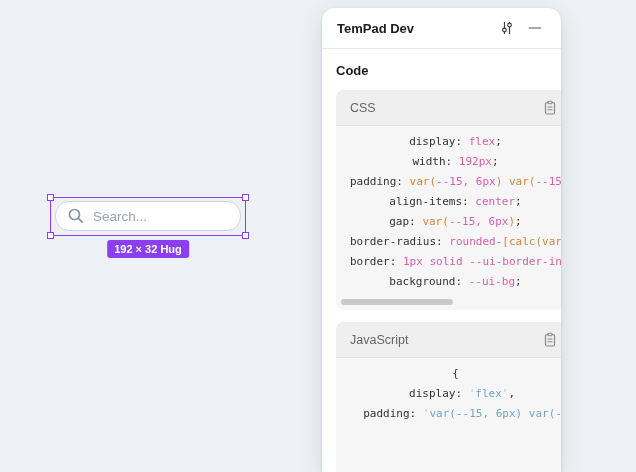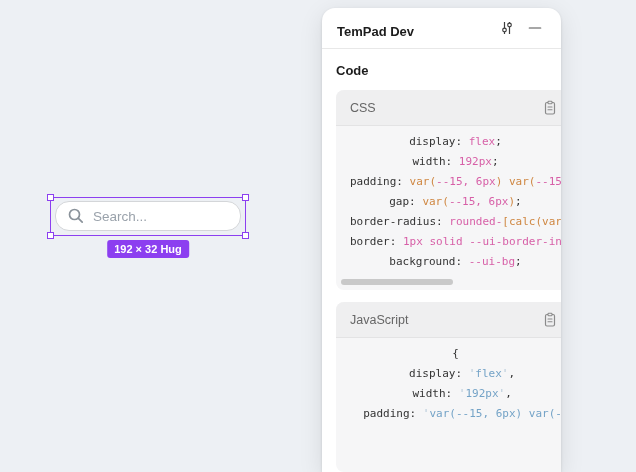--- a/index.html
+++ b/index.html
@@ -60,22 +60,22 @@
   .panel {
     position: absolute;
     left: 322px; top: 8px;
     width: 239px; height: 464px;
     background: #ffffff;
     border-radius: 13px 13px 0 0;
     box-shadow: 0 1px 3px rgba(0,0,0,.12), 0 6px 24px rgba(0,0,0,.10);
     overflow: hidden;
   }
   .panel-row {
-    display: flex; align-items: flex-end;
-    padding: 9px 15px;
+    display: flex; align-items: center;
+    padding: 0 15px;
     border-bottom: 1px solid #e8e8e8;
   }
   .row-header { height: 41px; }
   .row-component { height: 42px; }
   .panel-title, .component-name, .section-title {
     font-size: 13px; font-weight: bold; color: #1c1c1c;
   }
   .spacer { flex: 1; }
   .icon-btn {
     display: flex; align-items: center; justify-content: center;
@@ -195,20 +195,21 @@
               <line x1="6" y1="7" x2="10" y2="7" stroke="#8a8a8a" stroke-width="1.1" stroke-linecap="round"></line>
               <line x1="6" y1="9.8" x2="10" y2="9.8" stroke="#8a8a8a" stroke-width="1.1" stroke-linecap="round"></line>
             </svg>
           </span>
         </span>
       </div>
       <div class="code-area">
           <div class="code-line"><span>display: </span><span class="tk-v">flex</span><span>;</span></div>
           <div class="code-line"><span>width: </span><span class="tk-v">192px</span><span>;</span></div>
           <div class="code-line"><span>padding: </span><span class="tk-f">var(</span><span class="tk-v">--15, 6px</span><span class="tk-f">)</span><span> </span><span class="tk-f">var(</span><span class="tk-v">--15, 6px</span></div>
+          <div class="code-line"><span>align-items: </span><span class="tk-v">center</span><span>;</span></div>
           <div class="code-line"><span>gap: </span><span class="tk-f">var(</span><span class="tk-v">--15, 6px</span><span class="tk-f">)</span><span>;</span></div>
           <div class="code-line"><span>border-radius: </span><span class="tk-v">rounded-</span><span class="tk-f">[calc(</span><span class="tk-f">var(</span></div>
           <div class="code-line"><span>border: </span><span class="tk-v">1px solid --ui-border-input</span></div>
           <div class="code-line"><span>background: </span><span class="tk-v">--ui-bg</span><span>;</span></div>
         </div>
       <div class="h-scrollbar">
         <div class="scroll-thumb"></div>
       </div>
     </div>
 
@@ -223,18 +224,17 @@
               <rect x="6" y="1.2" width="4" height="2.6" rx="0.8" fill="#efeff0" stroke="#8a8a8a" stroke-width="1.1"></rect>
               <line x1="6" y1="7" x2="10" y2="7" stroke="#8a8a8a" stroke-width="1.1" stroke-linecap="round"></line>
               <line x1="6" y1="9.8" x2="10" y2="9.8" stroke="#8a8a8a" stroke-width="1.1" stroke-linecap="round"></line>
             </svg>
           </span>
         </span>
       </div>
       <div class="code-area">
           <div class="code-line"><span>{</span></div>
           <div class="code-line"><span>  display: </span><span class="tk-q">'</span><span class="tk-s">flex</span><span class="tk-q">'</span><span>,</span></div>
-          <div class="code-line"><span>  width: </span><span class="tk-q">'</span><span class="tk-s">192px</span><span class="tk-q">'</span><span>,</span></div>
           <div class="code-line"><span>  padding: </span><span class="tk-q">'</span><span class="tk-s">var(--15, 6px) var(--15, 6px)</span></div>
         </div>
     </div>
   </div>
 </div>
 
 </body></html>

